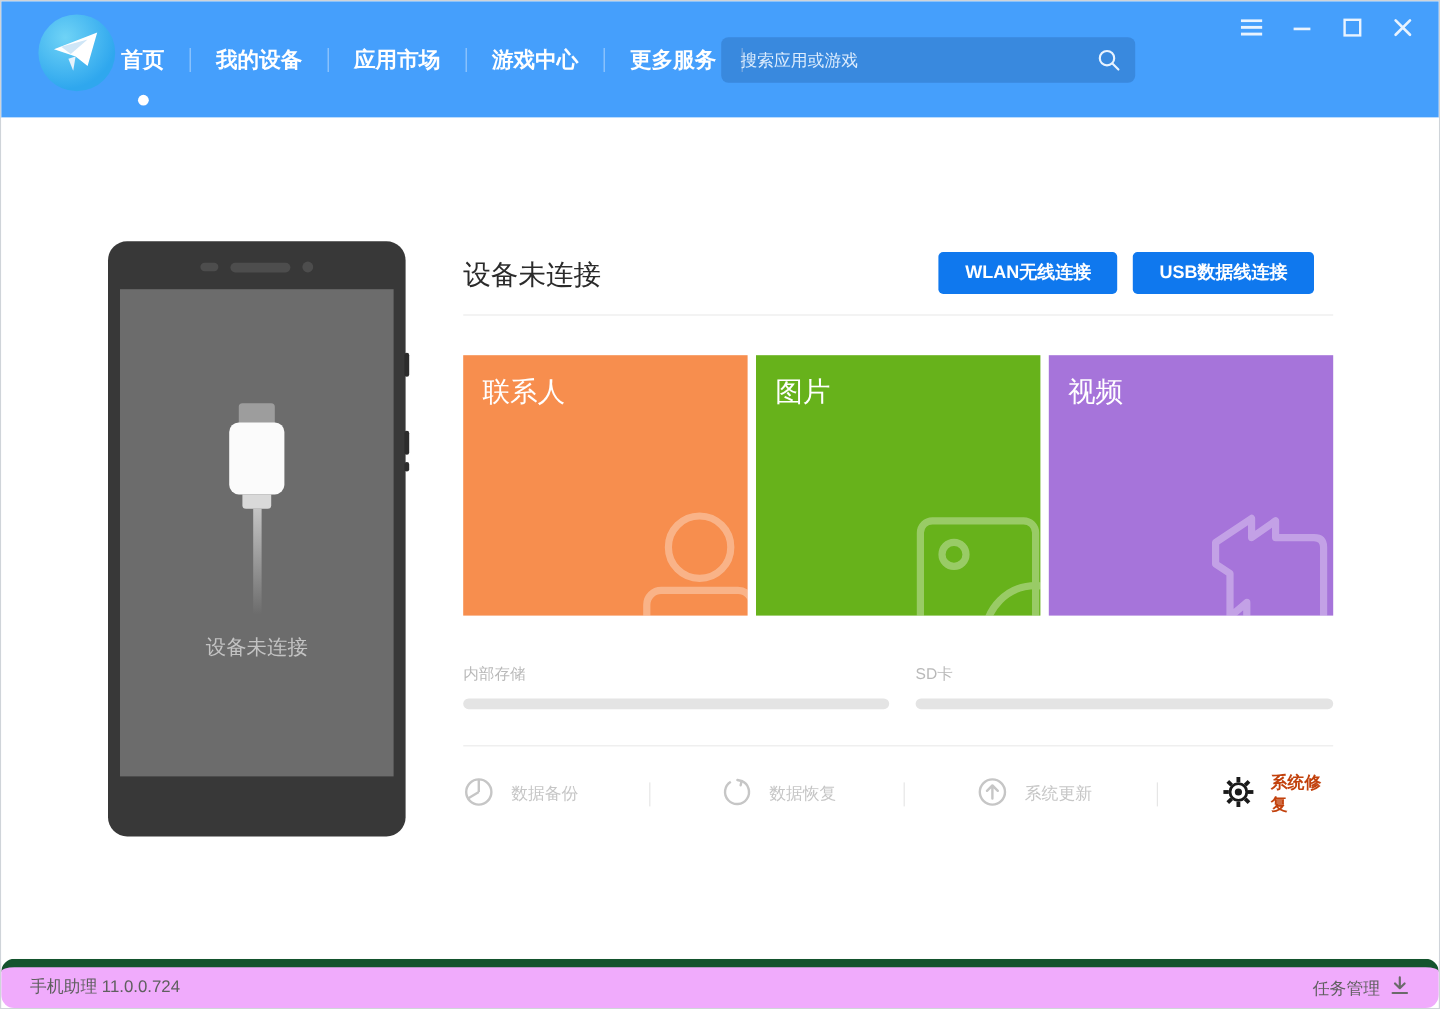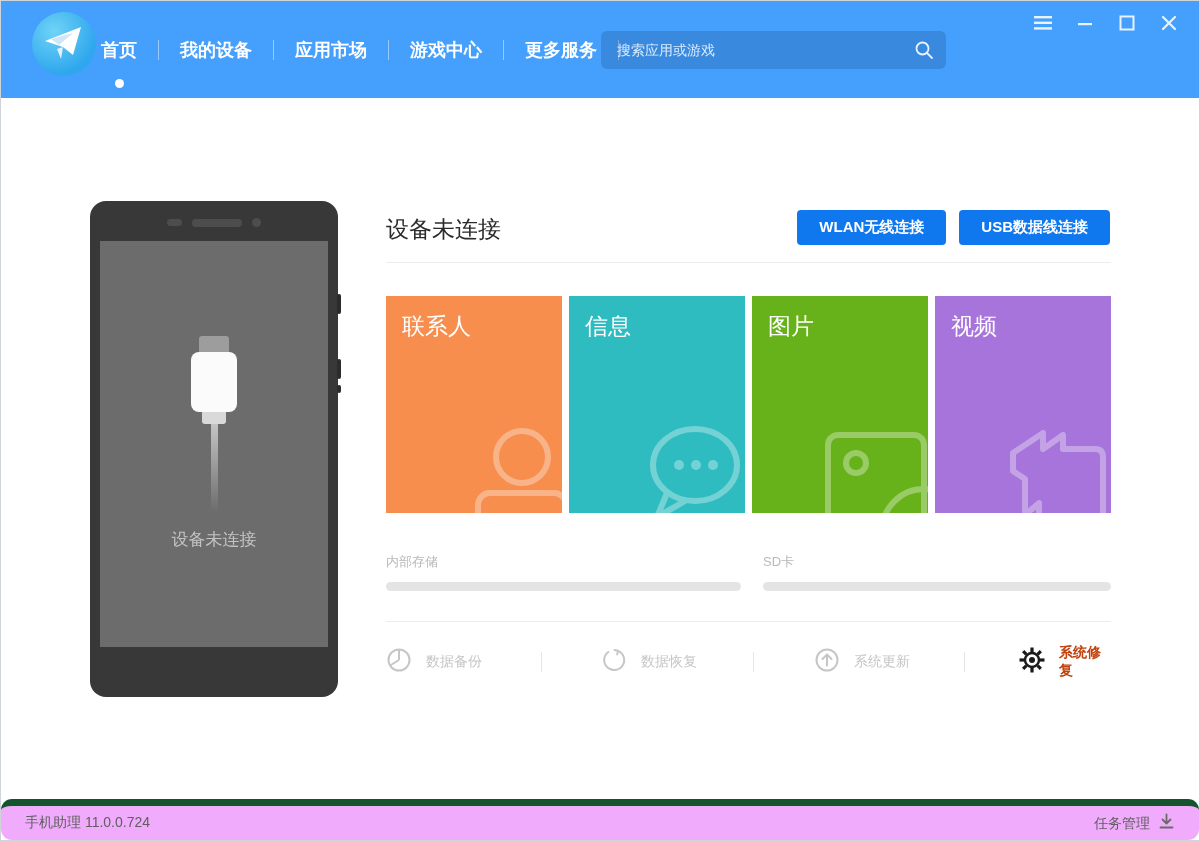--- a/index.html
+++ b/index.html
@@ -40,21 +40,21 @@
   .plug { margin-top:95px; display:flex; flex-direction:column; align-items:center; }
   .plug-tip { width:30px; height:18px; background:#9d9d9d; border-radius:3px 3px 0 0; }
   .plug-body { width:46px; height:60px; background:#fbfbfb; border-radius:8px; margin-top:-2px; }
   .plug-neck { width:24px; height:12px; background:#d9d9d9; border-radius:0 0 3px 3px; }
   .plug-cable { width:7px; height:88px; background:linear-gradient(#c4c4c4, rgba(108,108,108,0)); }
   .phone-status { margin-top:16px; color:#c3c3c3; font-size:17px; }
 
   
   .panel { position:absolute; left:385px; top:0; width:725px; height:703px; }
   .panel-title { position:absolute; left:0; top:116px; font-size:23px; color:#2b2b2b; }
-  .connect-btns { position:absolute; right:1px; top:112px; display:flex; gap:13px; }
+  .connect-btns { position:absolute; right:16px; top:112px; display:flex; gap:13px; }
   .btn-blue { height:35px; background:#0f78ee; color:#fff; border:none; border-radius:4px;
               font-size:15px; font-weight:bold; padding:0 22px; cursor:pointer; font-family:inherit; }
   .divider { position:absolute; left:0; width:725px; height:1px; background:#ececec; }
   .tiles { position:absolute; left:0; top:198px; width:725px; height:217px; display:flex; gap:7px; }
   .tile { flex:1; position:relative; overflow:hidden; cursor:pointer; }
   .tile-label { position:absolute; left:16px; top:15px; color:#fff; font-size:23px; }
   .tile-icon { position:absolute; right:-14px; bottom:-22px; opacity:0.33; }
   .storage-label { position:absolute; top:455px; color:#b9b9b9; font-size:13px; }
   .storage-bar { position:absolute; top:484px; height:9px; border-radius:5px; background:#e4e4e4; overflow:hidden; }
   .storage-fill { height:100%; background:#0f78ee; border-radius:5px; }
@@ -177,32 +177,20 @@
       </div>
       <div class="divider" style="top:164px;"></div>
 
       <div class="tiles">
         <div class="tile" style="background-color: rgb(247, 142, 78);">
           <span class="tile-label">联系人</span>
           <span class="tile-icon">
             <svg width="120" height="108" viewBox="0 0 120 108">
               <circle cx="66" cy="34" r="26" fill="none" stroke="#fff" stroke-width="6"></circle>
               <rect x="22" y="70" width="88" height="60" rx="12" fill="none" stroke="#fff" stroke-width="6"></rect>
-            </svg>
-          </span>
-        </div>
-        <div class="tile" style="background-color: rgb(47, 188, 192);">
-          <span class="tile-label">信息</span>
-          <span class="tile-icon">
-            <svg width="126" height="112" viewBox="0 0 126 112">
-              <ellipse cx="62" cy="46" rx="42" ry="36" fill="none" stroke="#fff" stroke-width="6"></ellipse>
-              <path d="M34 74 L24 98 L52 82" fill="none" stroke="#fff" stroke-width="6" stroke-linejoin="round"></path>
-              <circle cx="46" cy="46" r="5" fill="#fff"></circle>
-              <circle cx="63" cy="46" r="5" fill="#fff"></circle>
-              <circle cx="80" cy="46" r="5" fill="#fff"></circle>
             </svg>
           </span>
         </div>
         <div class="tile" style="background-color: rgb(103, 178, 27);">
           <span class="tile-label">图片</span>
           <span class="tile-icon">
             <svg width="124" height="110" viewBox="0 0 124 110">
               <rect x="10" y="14" width="96" height="96" rx="10" fill="none" stroke="#fff" stroke-width="6"></rect>
               <circle cx="38" cy="42" r="10" fill="none" stroke="#fff" stroke-width="6"></circle>
               <circle cx="106" cy="110" r="42" fill="none" stroke="#fff" stroke-width="6"></circle>

